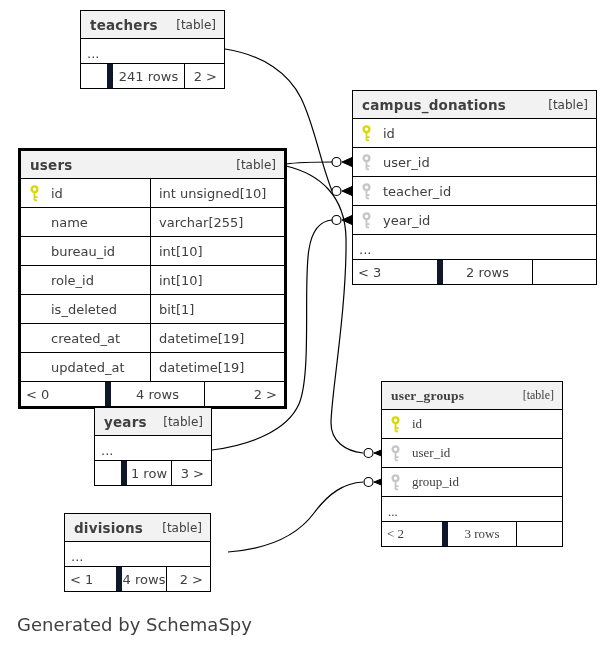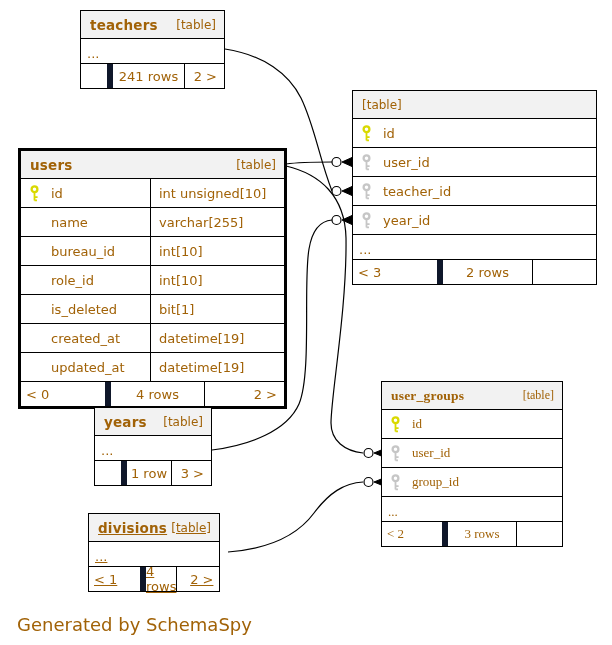--- a/index.html
+++ b/index.html
@@ -1,17 +1,17 @@
 <!DOCTYPE html>
 <html><head>
 <meta charset="utf-8">
 <style>
   html,body{margin:0;padding:0;background:#ffffff;}
   #canvas{position:relative;width:612px;height:645px;background:#fff;overflow:hidden;
-          font-family:"DejaVu Sans","Liberation Sans",sans-serif;color:#a16207;}
+          font-family:"DejaVu Sans","Liberation Sans",sans-serif;color:#404040;}
   svg.edges{position:absolute;left:0;top:0;z-index:1;}
   .edge{fill:none;stroke:#000;stroke-width:1.2;}
   .endpoint-circle{fill:#fff;stroke:#000;stroke-width:1.2;}
   .endpoint-arrow{fill:#000;stroke:#000;}
   .tbl{position:absolute;z-index:2;background:#fff;border:1px solid #000;box-sizing:border-box;
        font-size:13px;}
   .tbl.focus{border-width:3px;}
   .hdr{height:27px;border-bottom:1px solid #000;background:#f2f2f2;display:flex;
        align-items:center;justify-content:space-between;padding:0 8px 0 9px;}
   .tname{font-weight:bold;font-size:13.5px;letter-spacing:.2px;}
@@ -134,20 +134,21 @@
     </div>
     <div class="foot">
       <span class="fl" style="flex:0 0 79px;">&lt; 0</span>
       <span class="fc">4 rows</span>
       <span class="fr" style="flex:0 0 72px;">2 &gt;</span>
     </div>
   </div>
 
   <div class="tbl" style="left:352px;top:90px;width:245px;">
     <div class="hdr">
+      <span class="tname">campus_donations</span>
       <span class="ttag">[table]</span>
     </div>
     <div class="row">
       <span class="kicon">
         <svg class="key pk" width="11" height="17" viewBox="0 0 11 17">
             <circle cx="5.5" cy="4.2" r="2.9"></circle>
             <path d="M5.5 7 L5.5 15.6 M5.5 12.2 L8.6 12.2 M5.5 15.3 L8 15.3"></path>
           </svg>
       </span>
       <span class="cname">id</span>
@@ -233,21 +234,21 @@
       <span class="ttag">[table]</span>
     </div>
     <div class="dots">...</div>
     <div class="foot">
       <span class="fl" style="flex:0 0 21px;"></span>
       <span class="fc">1 row</span>
       <span class="fr" style="flex:0 0 32px;">3 &gt;</span>
     </div>
   </div>
 
-  <div class="tbl" style="left:88px;top:513px;width:132px;text-decoration:underline;">
+  <div class="tbl" style="left:64px;top:513px;width:147px;">
     <div class="hdr">
       <span class="tname">divisions</span>
       <span class="ttag">[table]</span>
     </div>
     <div class="dots">...</div>
     <div class="foot">
       <span class="fl" style="flex:0 0 46px;">&lt; 1</span>
       <span class="fc">4 rows</span>
       <span class="fr" style="flex:0 0 36px;">2 &gt;</span>
     </div>

